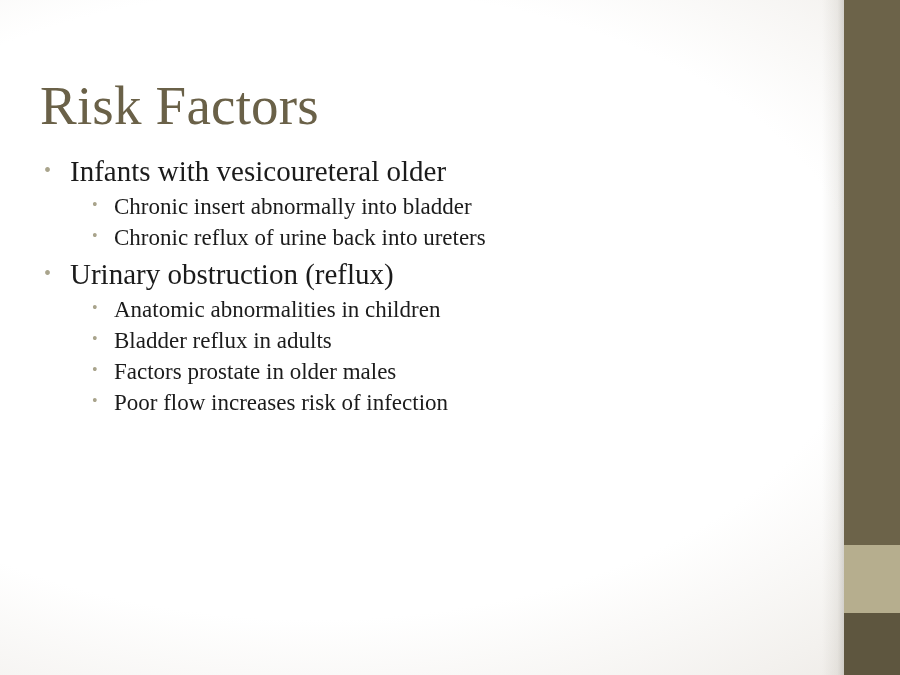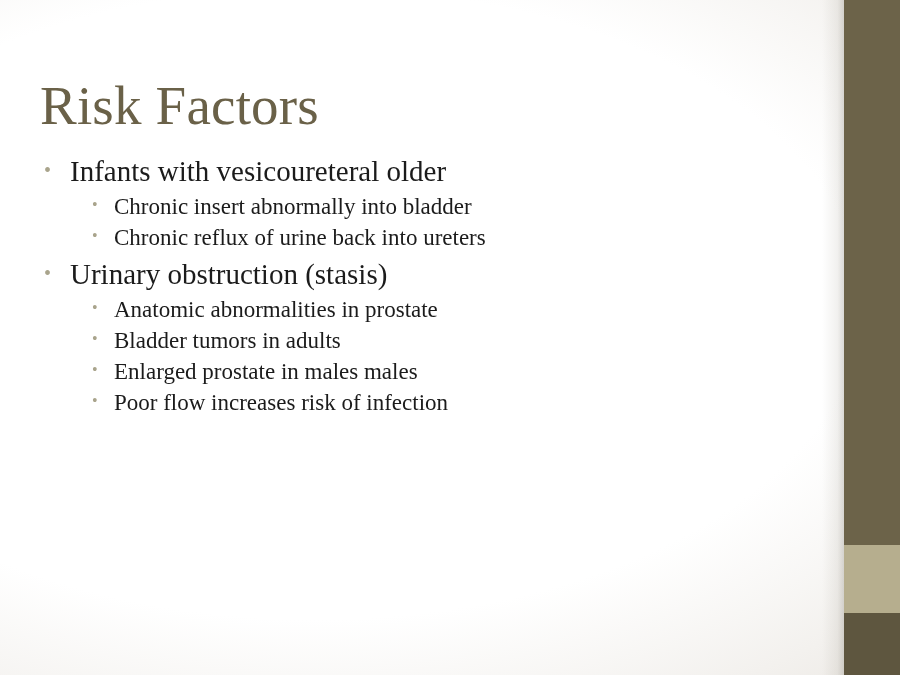--- a/index.html
+++ b/index.html
@@ -131,36 +131,36 @@
       <span class="txt">Chronic insert abnormally into bladder</span>
     </div>
 
     <div class="l2">
       <span class="bullet">•</span>
       <span class="txt">Chronic reflux of urine back into ureters</span>
     </div>
 
     <div class="l1">
       <span class="bullet">•</span>
-      <span class="txt">Urinary obstruction (stasis)</span>
+      <span class="txt">Urinary obstruction (reflux)</span>
     </div>
 
     <div class="l2">
       <span class="bullet">•</span>
-      <span class="txt">Anatomic abnormalities in prostate</span>
+      <span class="txt">Anatomic abnormalities in children</span>
     </div>
 
     <div class="l2">
       <span class="bullet">•</span>
-      <span class="txt">Bladder tumors in adults</span>
+      <span class="txt">Bladder reflux in adults</span>
     </div>
 
     <div class="l2">
       <span class="bullet">•</span>
-      <span class="txt">Enlarged prostate in males males</span>
+      <span class="txt">Factors prostate in older males</span>
     </div>
 
     <div class="l2">
       <span class="bullet">•</span>
       <span class="txt">Poor flow increases risk of infection</span>
     </div>
 
   </div>
 
   <div class="edge-shadow"></div>

